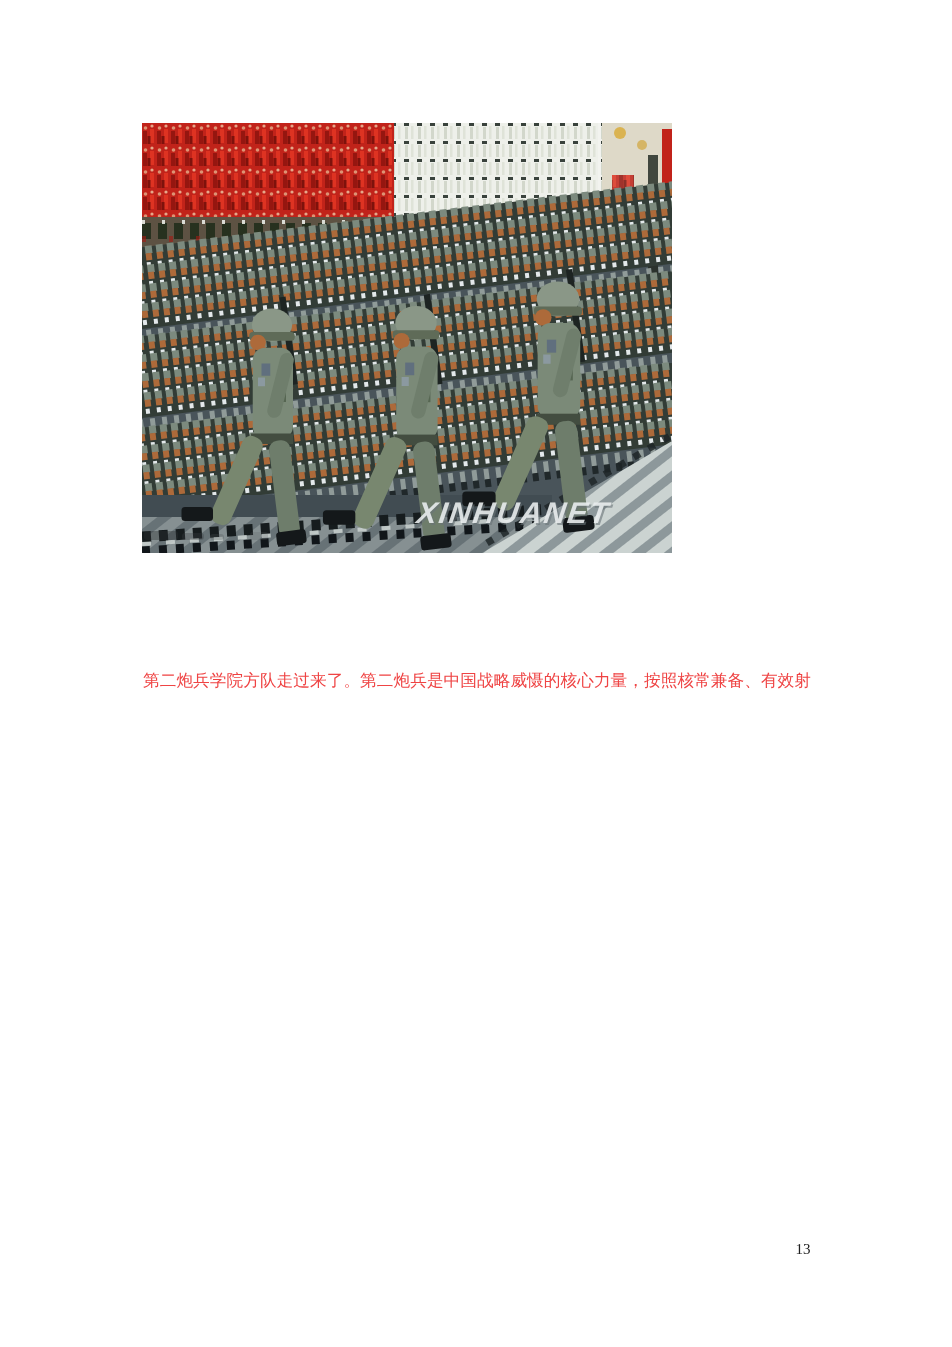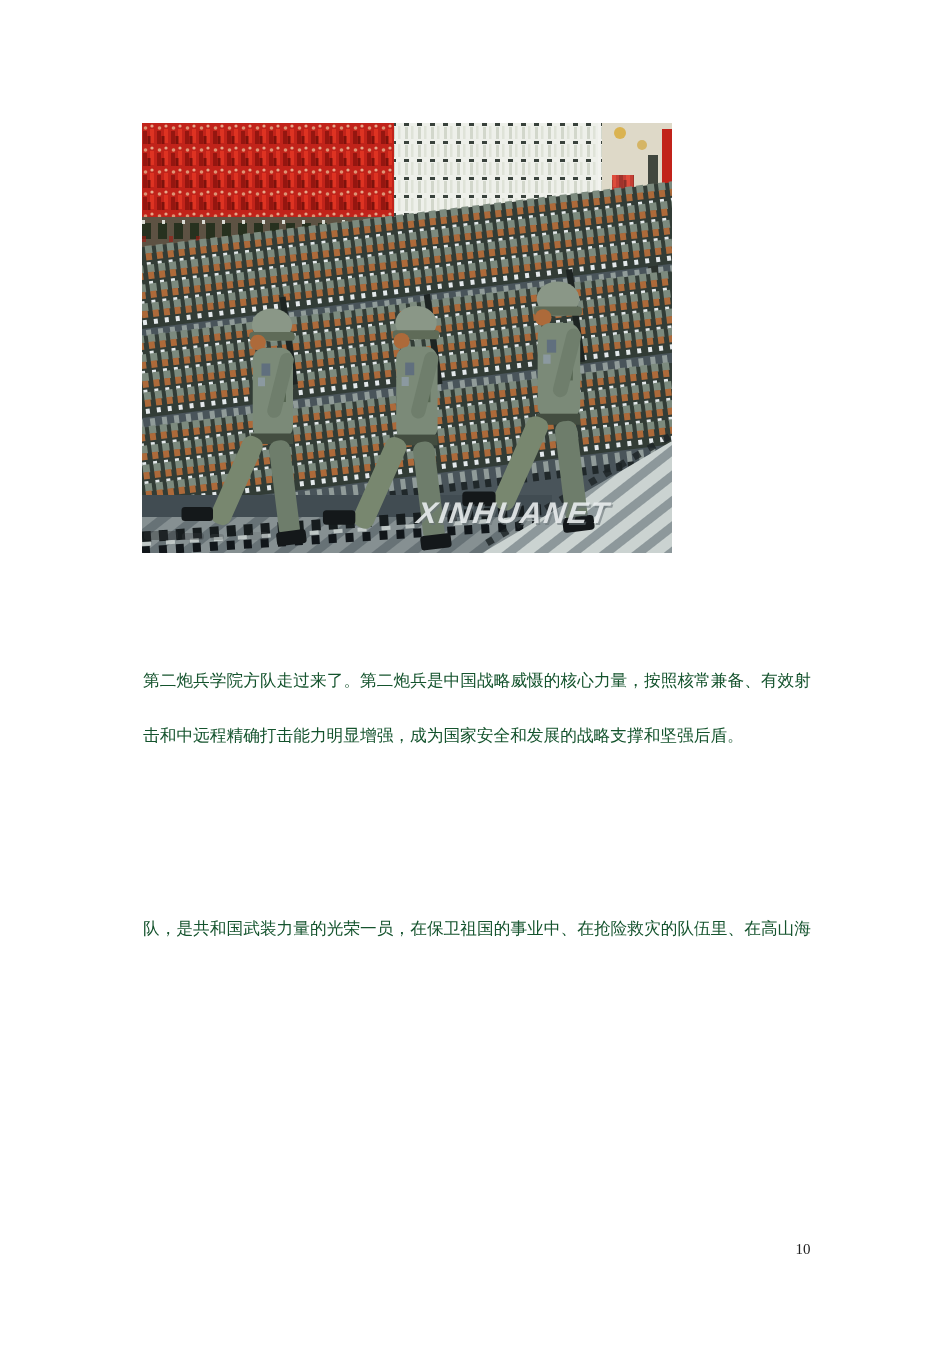--- a/index.html
+++ b/index.html
@@ -19,21 +19,21 @@
     height: 430px;
     margin: 0;
     padding: 0;
   }
   figure.photo svg { display: block; width: 530px; height: 430px; }
   .para {
     position: absolute;
     left: 143px;
     width: 668px;
     font-size: 16.7px;
-    color: #14532d;
+    color: #ef4444;
     letter-spacing: 0;
   }
   .p1 { top: 653px; }
   .p2 { top: 901px; }
   .line {
     height: 55px;
     line-height: 55px;
     text-align: justify;
     text-align-last: justify;
     overflow: hidden;
@@ -176,22 +176,20 @@
         <rect x="108" y="409" width="18" height="8" rx="3" fill="#5a6062" opacity="0.4"></rect>
       </g>
 
       <text class="wm-text" x="332" y="402" font-size="30" fill="#6a7478" opacity="0.6" transform="skewX(-8)">XINHUANET</text>
       <text class="wm-text" x="330" y="400" font-size="30" fill="#e9edee" opacity="0.9" transform="skewX(-8)">XINHUANET</text>
     </svg>
   </figure>
 
   <div class="para p1">
     <div class="line">第二炮兵学院方队走过来了。第二炮兵是中国战略威慑的核心力量，按照核常兼备、有效射</div>
-    <div class="line last">击和中远程精确打击能力明显增强，成为国家安全和发展的战略支撑和坚强后盾。</div>
   </div>
 
   <div class="para p2">
-    <div class="line">队，是共和国武装力量的光荣一员，在保卫祖国的事业中、在抢险救灾的队伍里、在高山海</div>
   </div>
 
-  <div class="page-number">10</div>
+  <div class="page-number">13</div>
 
 </div>
 
 </body></html>

